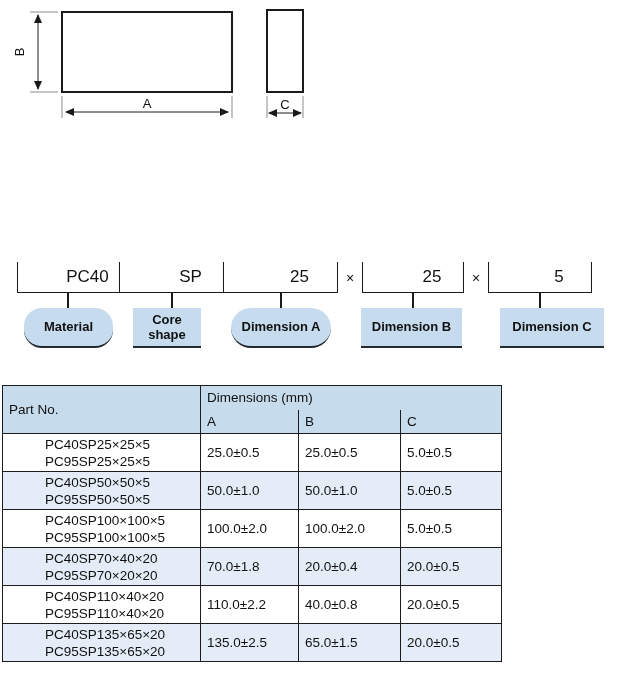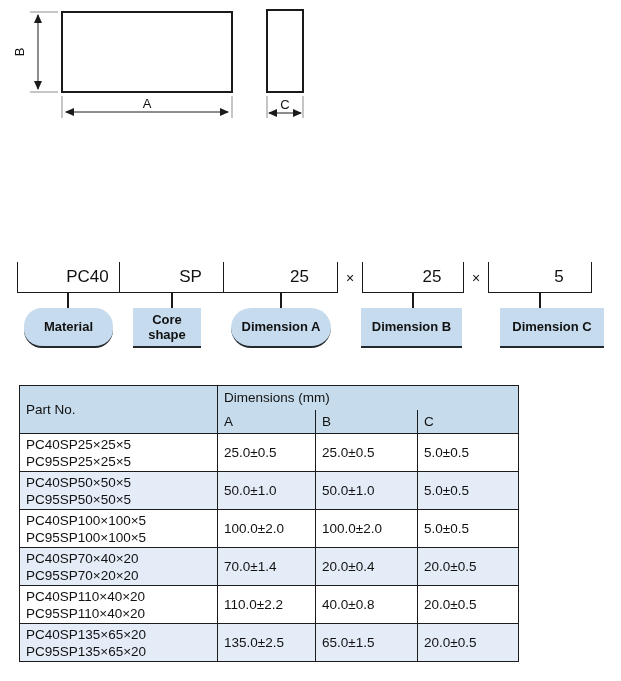--- a/index.html
+++ b/index.html
@@ -36,37 +36,37 @@
   .pn-box {
     position: absolute; top: 308px; height: 40px;
     background: #c6dcee;
     border-bottom: 2px solid #24292e;
     display: flex; align-items: center; justify-content: center;
     text-align: center;
     font-size: 13px; font-weight: bold; line-height: 1.18;
   }
 
   
-  .dim-table-wrap { position: absolute; left: 19px; top: 385px; }
+  .dim-table-wrap { position: absolute; left: 2px; top: 385px; }
   table { border-collapse: collapse; table-layout: fixed; width: 499px; }
   td, th {
     border: 1px solid #1c1c1c;
     font-size: 13.5px; font-weight: normal;
     text-align: left; vertical-align: middle;
     padding: 0 4px 0 6px;
     color: #111;
   }
   th.hdr, td.hdr { background: #c6dcec; }
   tr.hrow1 th { height: 24px; }
   tr.hrow2 th { height: 24px; }
   th.dims-head { border-bottom-style: none; }
   tr.hrow2 th.sub { border-top-style: none; }
   tbody td { height: 38px; }
   tr.alt td { background: #e4edf7; }
-  .pn-lines { line-height: 17px; }
+  .pn-lines { line-height: 17px; margin-left: 36px; }
 </style>
 </head>
 <body>
 
 <svg class="diagram" width="340" height="130" viewBox="0 0 340 130">
   <defs>
     <marker id="arrL" markerWidth="9" markerHeight="8" refX="1" refY="4" orient="auto">
       <path d="M9,0 L0,4 L9,8 Z" fill="#1a1a1a"></path>
     </marker>
     <marker id="arrR" markerWidth="9" markerHeight="8" refX="8" refY="4" orient="auto">
@@ -176,21 +176,21 @@
         <td>100.0±2.0</td>
         <td>5.0±0.5</td>
       </tr>
       <tr class="alt">
         <td>
           <div class="pn-lines">
             <div>PC40SP70×40×20</div>
             <div>PC95SP70×20×20</div>
           </div>
         </td>
-        <td>70.0±1.4</td>
+        <td>70.0±1.8</td>
         <td>20.0±0.4</td>
         <td>20.0±0.5</td>
       </tr>
       <tr>
         <td>
           <div class="pn-lines">
             <div>PC40SP110×40×20</div>
             <div>PC95SP110×40×20</div>
           </div>
         </td>

